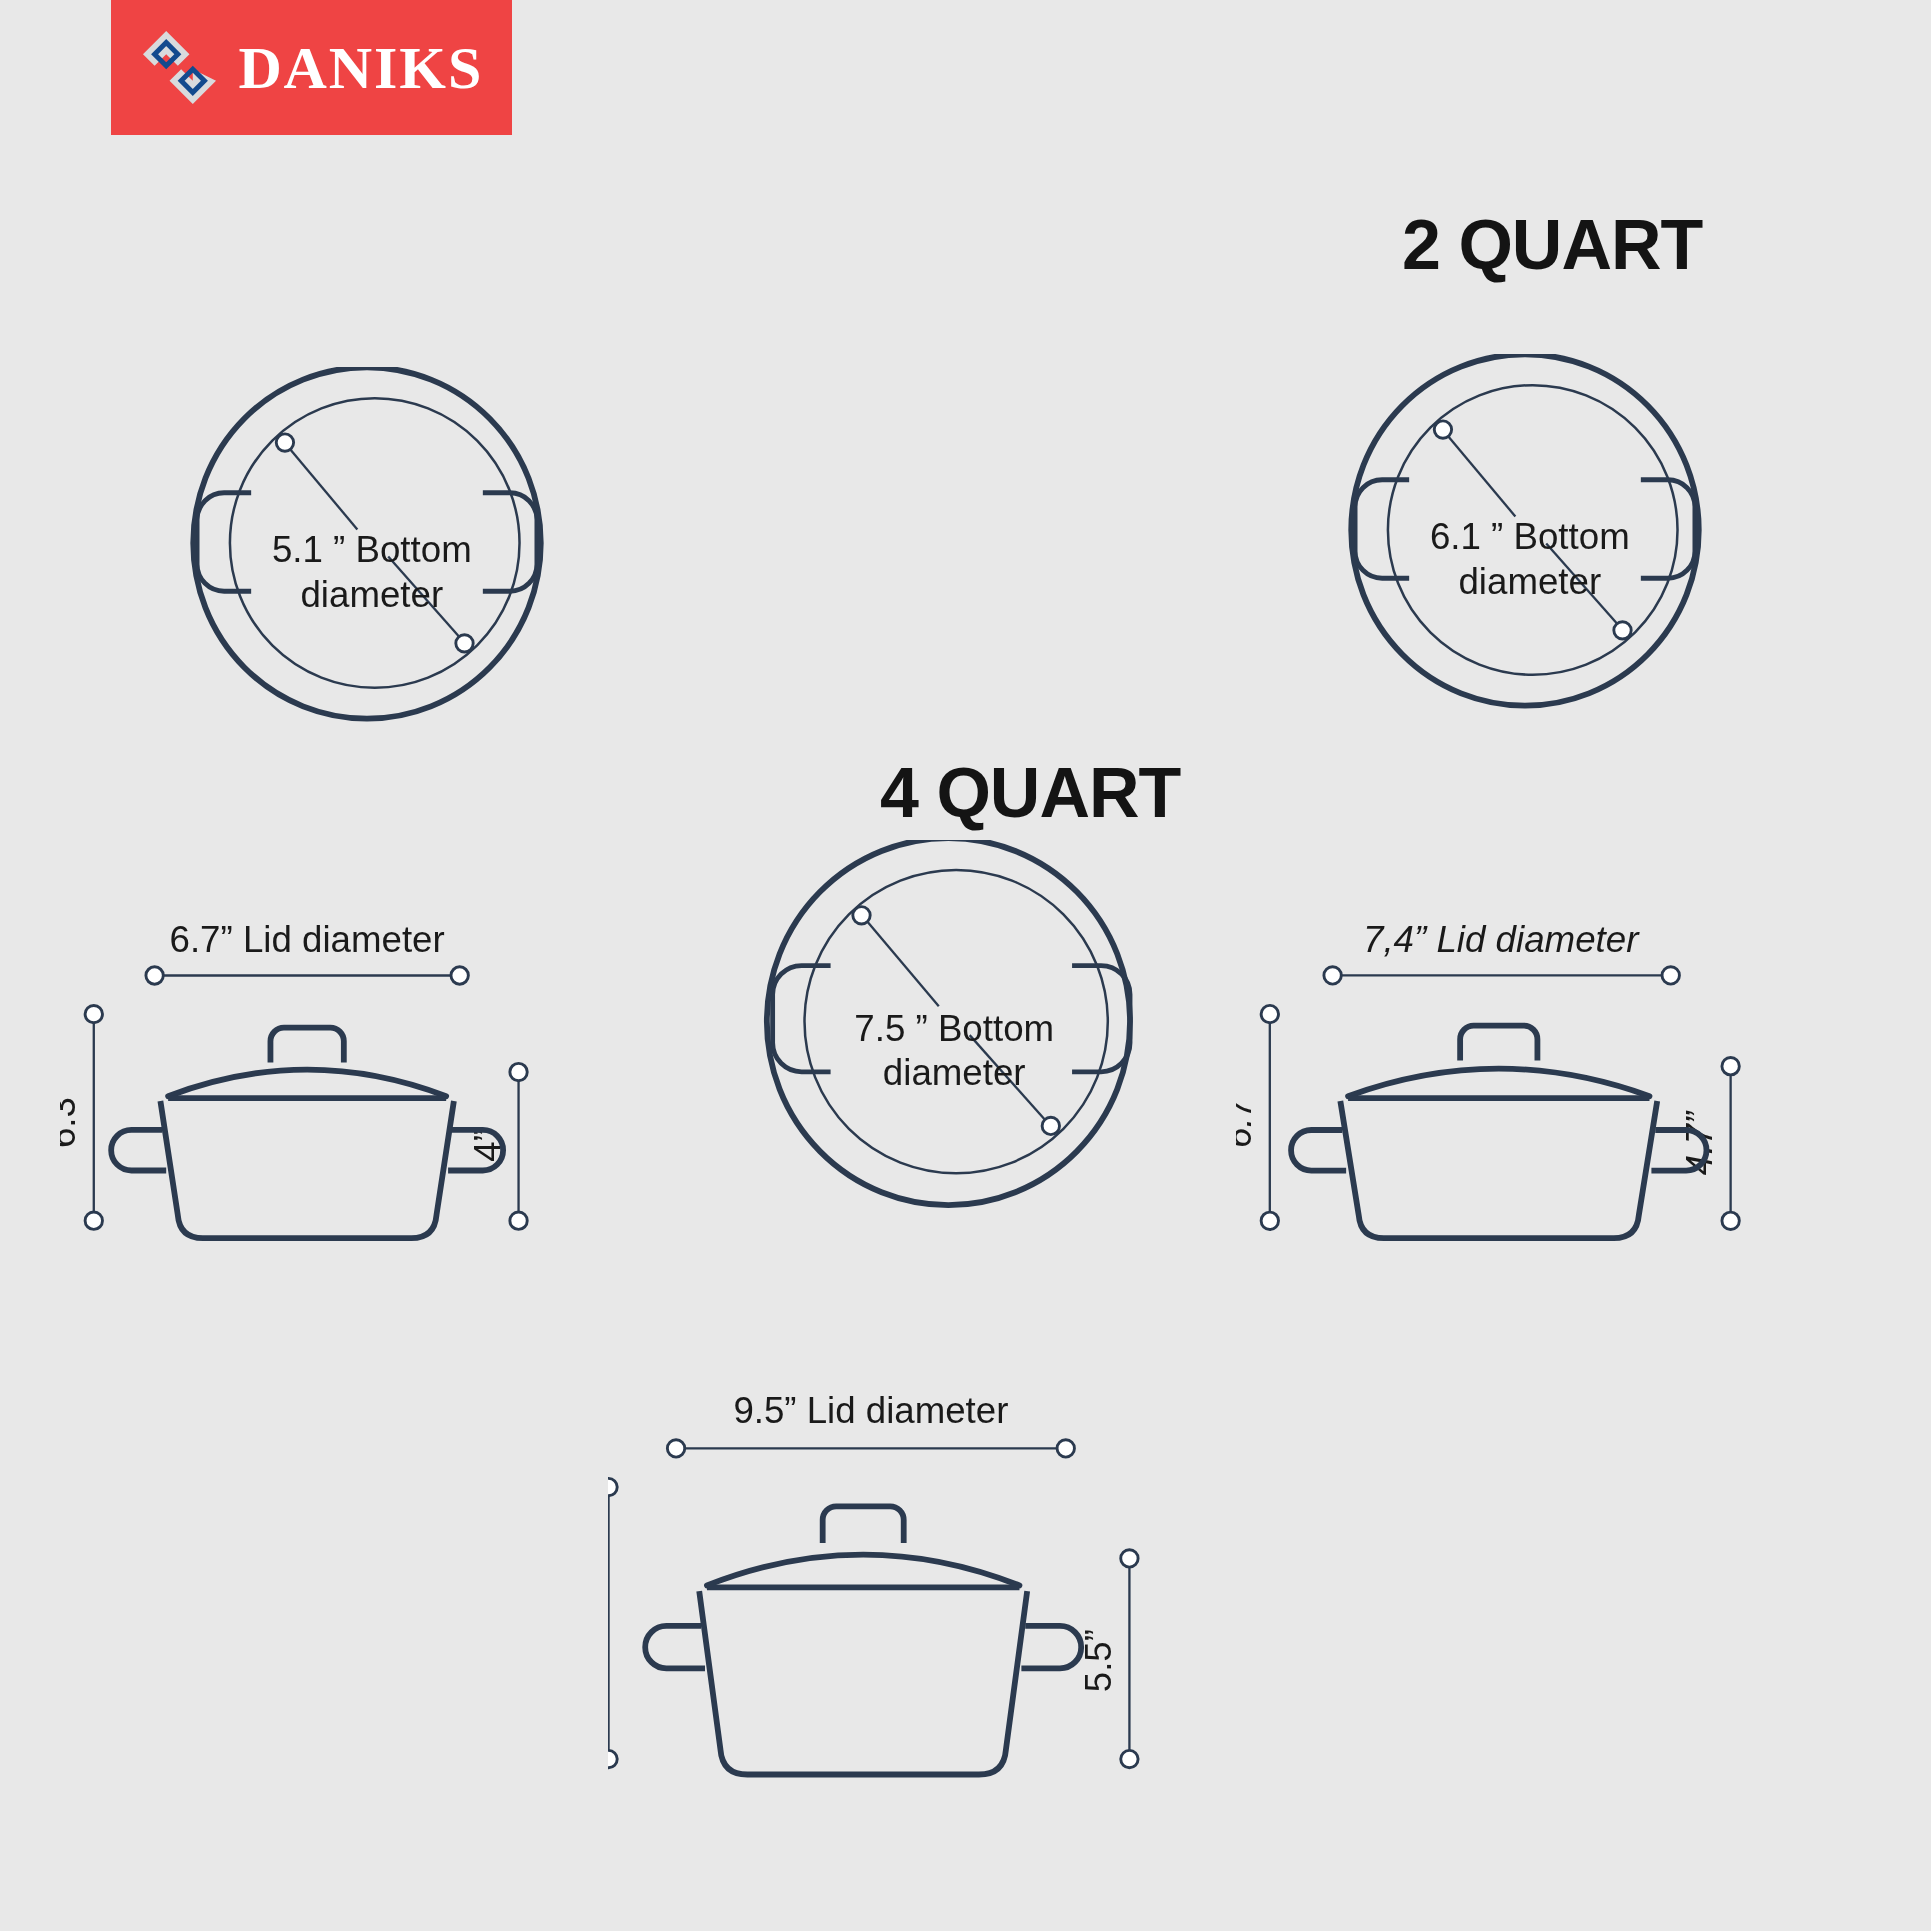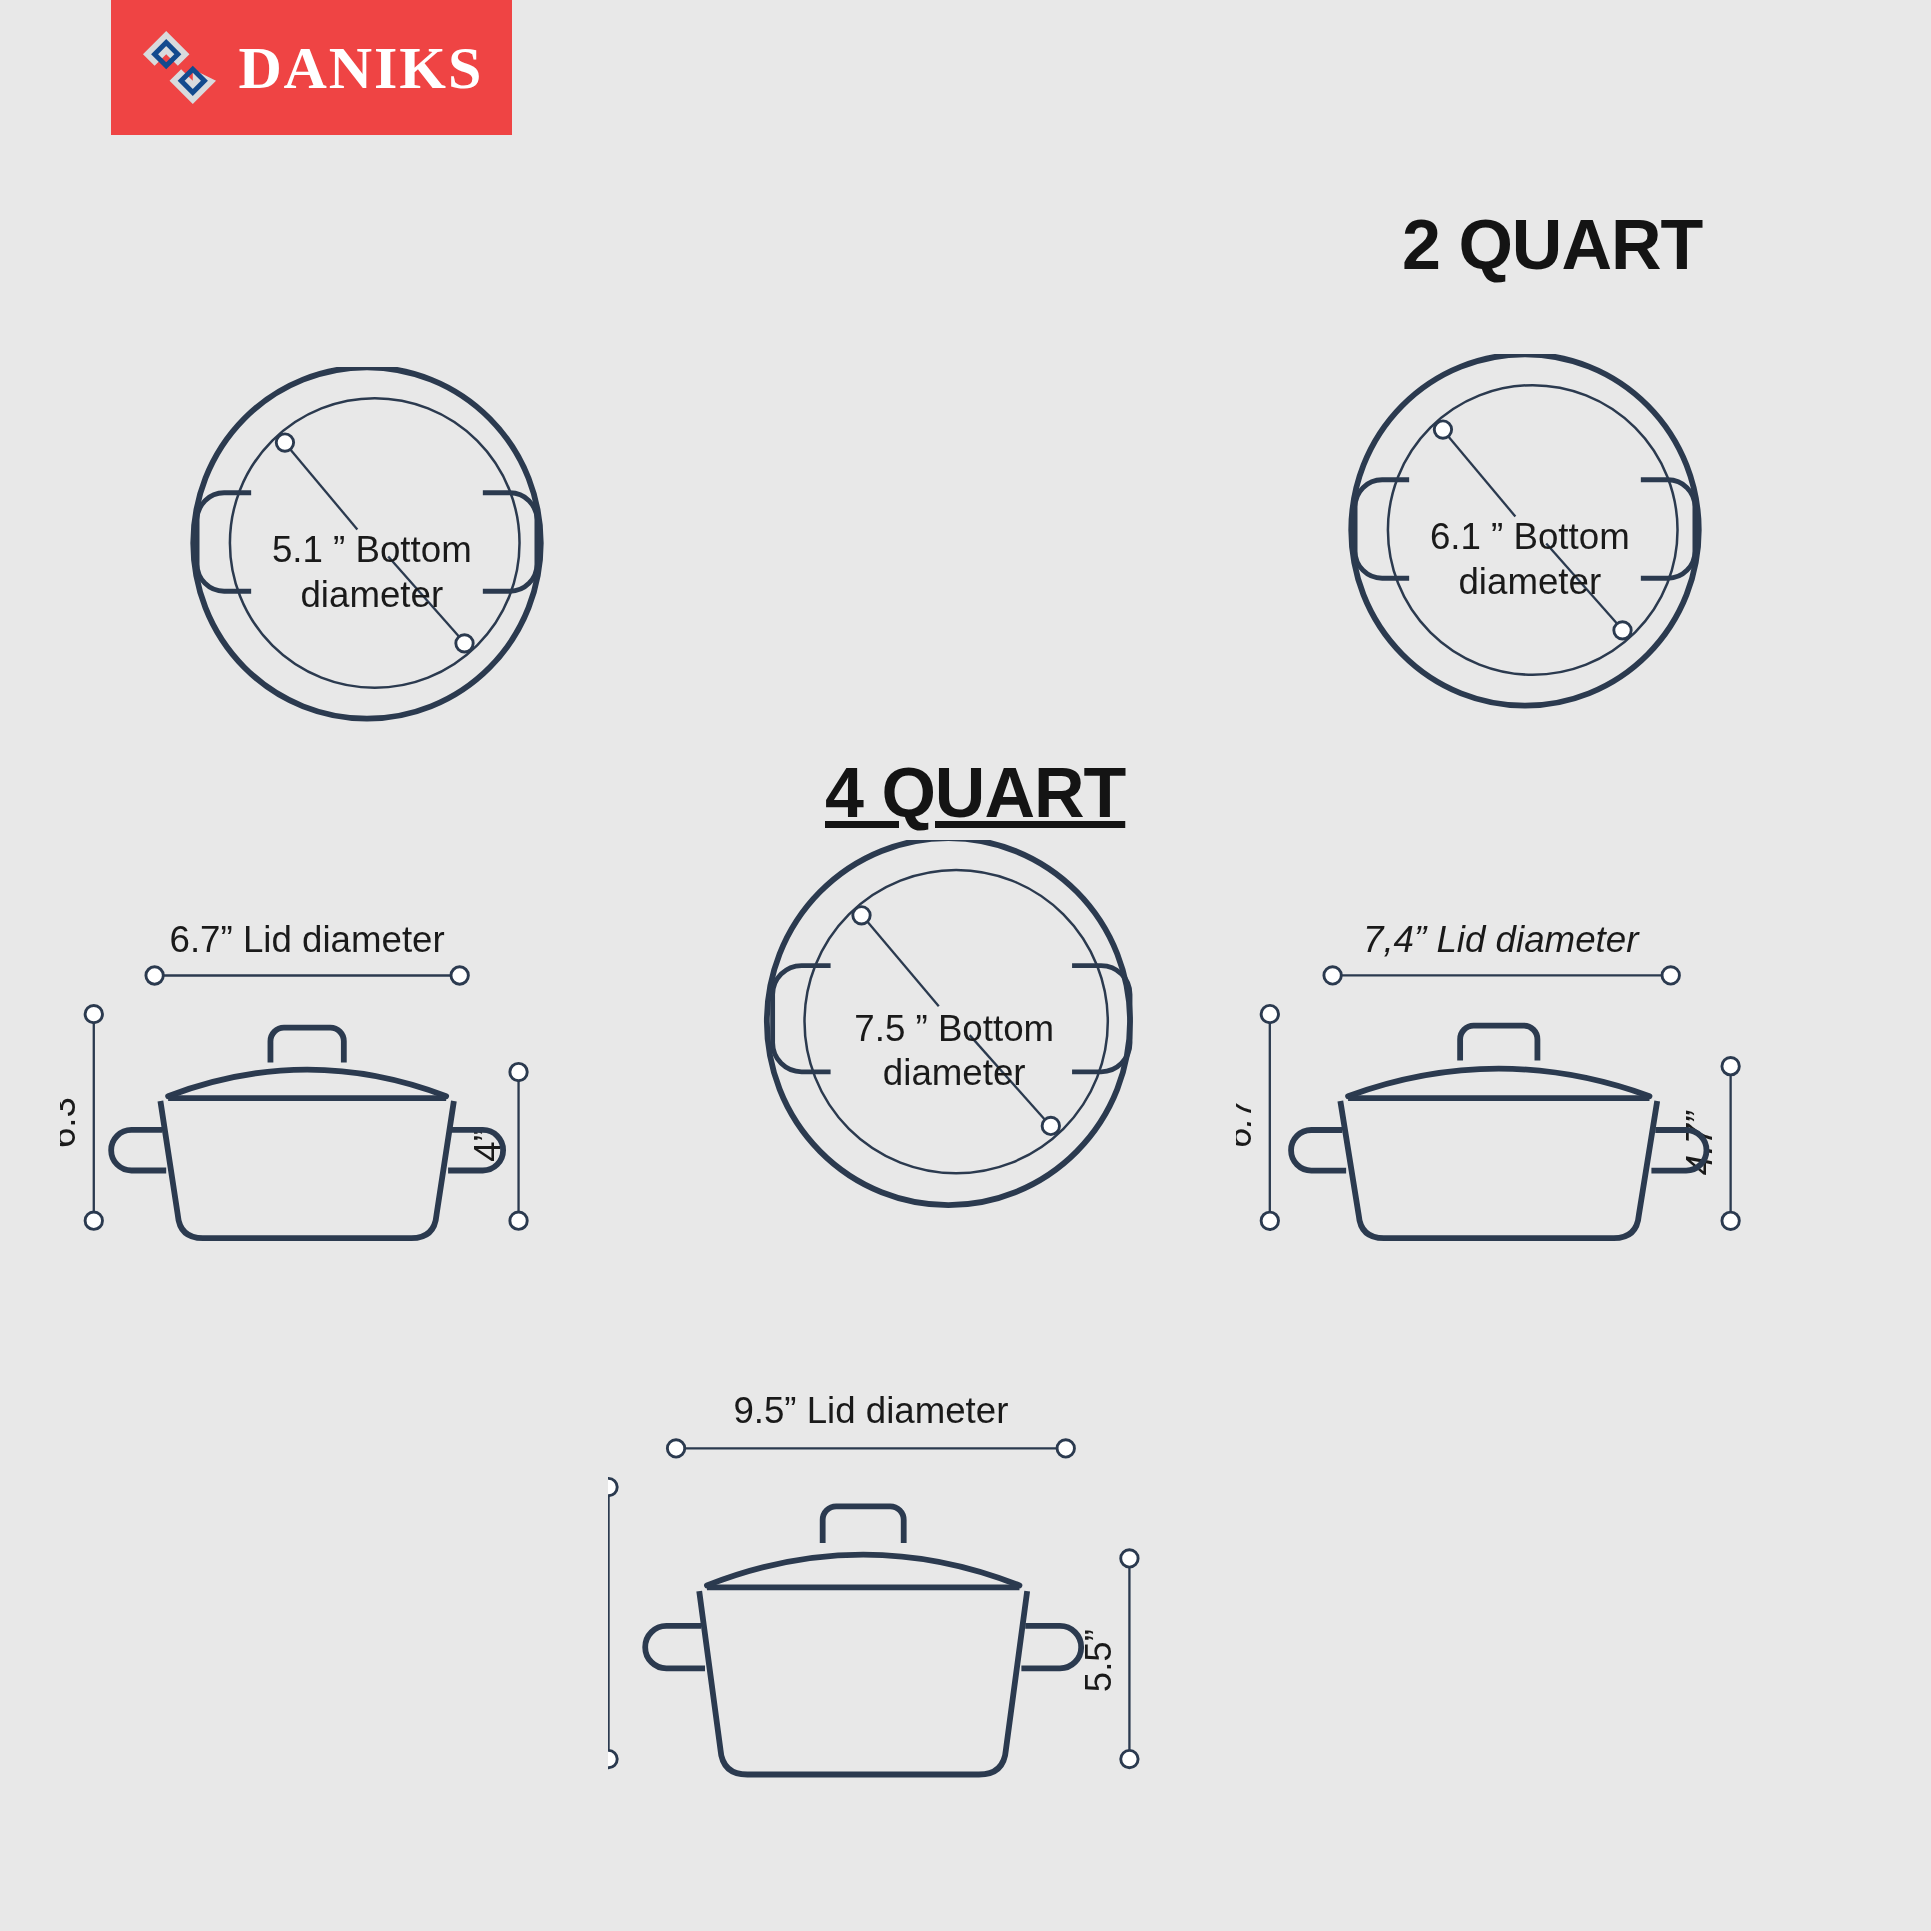--- a/index.html
+++ b/index.html
@@ -39,21 +39,21 @@
     position:absolute;
     font-weight:bold;
     font-size:70px;
     letter-spacing:-1px;
     color:#141414;
     white-space:nowrap;
     font-family:"Liberation Sans", sans-serif;
   }
   #title-2q{left:245px;top:205px;}
   #title-3q{left:1402px;top:205px;}
-  #title-4q{left:825px;top:753px;text-decoration:underline;}
+  #title-4q{left:880px;top:753px;}
 
   
   .blk{position:absolute;}
   .svgtxt{
     font-family:"Liberation Sans", sans-serif;
     font-size:38px;
     fill:#1a1a1a;
   }
 </style>
 </head>

